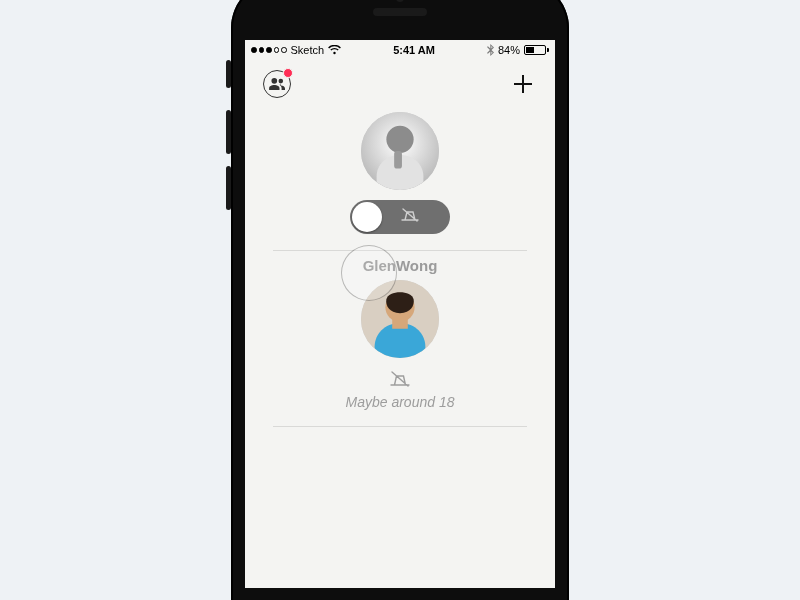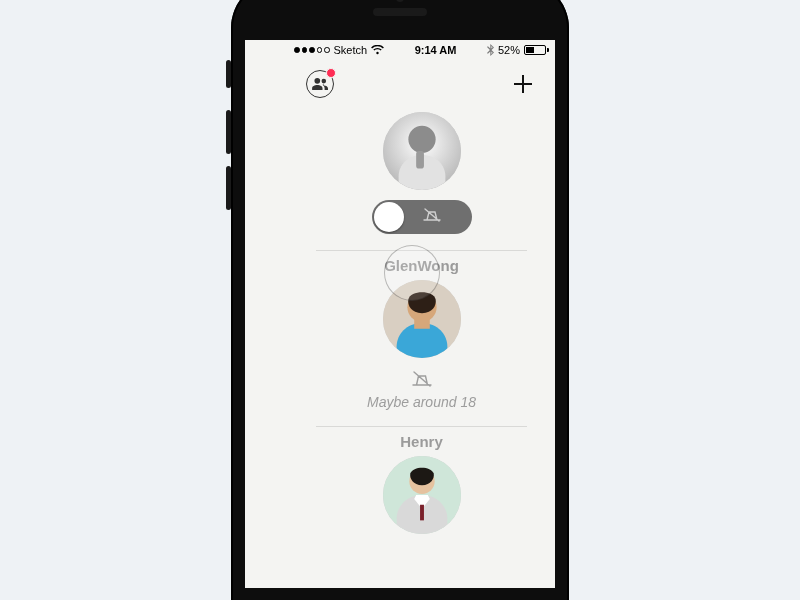--- a/index.html
+++ b/index.html
@@ -40,21 +40,20 @@
   .sensor {
     position:absolute; top:14px; left:50%; transform:translateX(-50%);
     width:8px; height:8px; background:#1a1a1a; border-radius:50%;
   }
 
   .screen {
     position: absolute;
     top: 60px; left: 14px; right: 14px; bottom: 72px;
     background: #f4f4f2;
     overflow: hidden;
-    padding-left: 43px;
   }
 
   
   .status-bar {
     height: 20px;
     display:flex; align-items:center;
     font-size:11px; color:#000;
     padding: 0 6px;
     font-weight:500;
   }
@@ -148,28 +147,28 @@
             <span class="dot"></span>
             <span class="dot"></span>
         </span>
         <span>Sketch</span>
         <span class="wifi-icon">
           <svg width="13" height="10" viewBox="0 0 13 10">
               <path d="M6.5 9.2a1.2 1.2 0 100-2.4 1.2 1.2 0 000 2.4zM3.3 5.6a4.6 4.6 0 016.4 0l1-1a6 6 0 00-8.4 0l1 1zM1.1 3.4a7.7 7.7 0 0110.8 0l1-1a9.1 9.1 0 00-12.8 0l1 1z" fill="#000"></path>
             </svg>
         </span>
       </div>
-      <div class="status-center">9:14 AM</div>
+      <div class="status-center">5:41 AM</div>
       <div class="status-right">
         <span class="bt-icon">
           <svg width="7" height="12" viewBox="0 0 7 12">
               <path d="M3.3 0v4.6L.9 2.2 0 3.1 2.9 6 0 8.9l.9.9 2.4-2.4V12l3.7-3.6L4.5 6 7 3.6 3.3 0zm1.1 2.1l1.2 1.2-1.2 1.2V2.1zm0 7.8V7.5l1.2 1.2-1.2 1.2z" fill="#7b7b7b"></path>
             </svg>
         </span>
-        <span>52%</span>
+        <span>84%</span>
         <span class="battery">
           <span class="battery-body">
               <span class="battery-fill"></span>
             </span>
           <span class="battery-cap"></span>
         </span>
       </div>
     </div>
 
     <div class="header">
@@ -229,29 +228,16 @@
           <svg width="22" height="18" viewBox="0 0 22 18">
               <path d="M2 15h18M5.5 15l2-9h7l2 9M3 2l16 14" stroke="#9d9d9d" stroke-width="1.4" fill="none" stroke-linecap="round"></path>
             </svg>
         </div>
         <div class="status-text">Maybe around 18</div>
 
         <div class="ripple" style="left:78px; top:-6px;"></div>
       </div>
       <div class="divider"></div>
 
-      <div class="section" style="padding-bottom:0;">
-        <div class="name">Henry</div>
-        <div class="avatar">
-          <svg viewBox="0 0 80 80">
-              <rect width="80" height="80" fill="#cfe6d9"></rect>
-              <circle cx="40" cy="26" r="13" fill="#e5c29f"></circle>
-              <path d="M28 18c3-8 21-8 24 0 1 5-3 12-12 12s-13-7-12-12z" fill="#1c1814"></path>
-              <path d="M40 40c-16 0-26 12-26 24v16h52V64c0-12-10-24-26-24z" fill="#d9d9d9"></path>
-              <path d="M32 44l8 10 8-10-2-4H34z" fill="#fff"></path>
-              <rect x="38" y="50" width="4" height="16" fill="#7a202a"></rect>
-            </svg>
-        </div>
-      </div>
 
     </div>
   </div>
 </div>
 
 </body></html>

